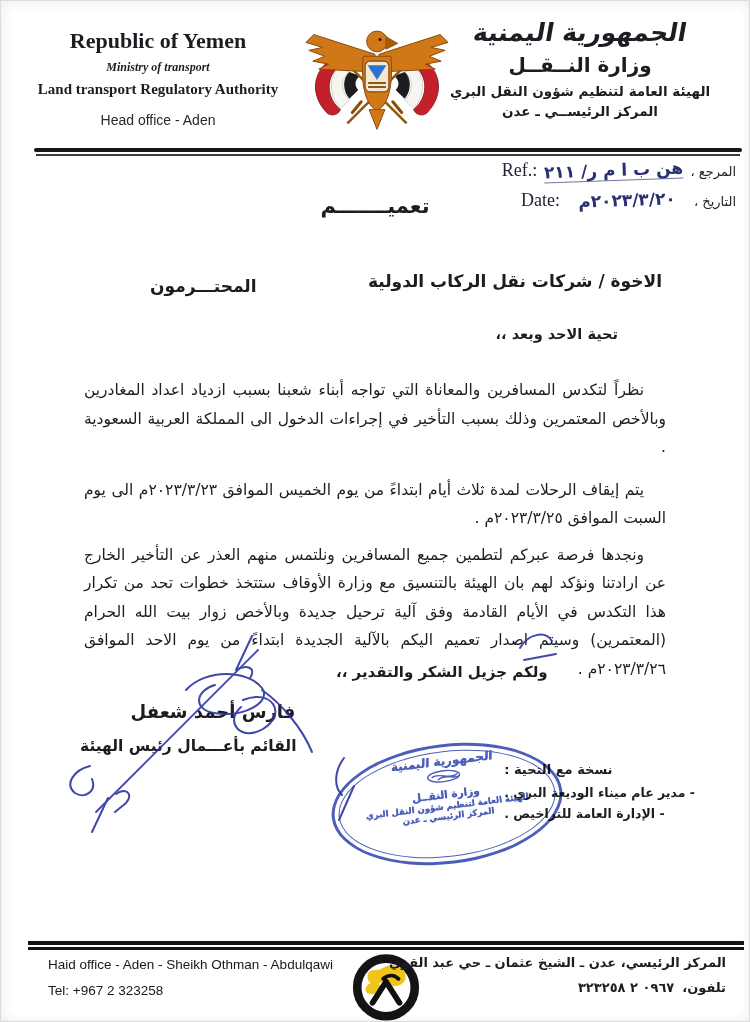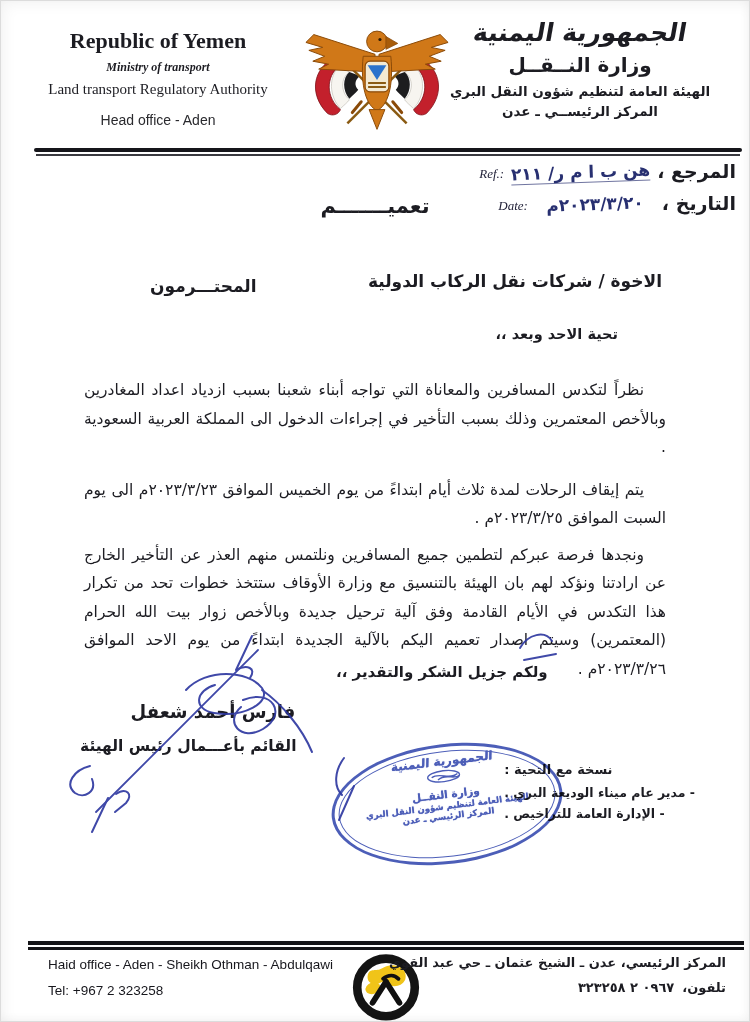--- a/index.html
+++ b/index.html
@@ -6,34 +6,34 @@
   .page{position:relative;width:750px;height:1022px;background:#ffffff;overflow:hidden;
         font-family:"DejaVu Sans",sans-serif;color:#1c1c22;margin:0 auto;}
   .page::before{content:"";position:absolute;inset:0;pointer-events:none;z-index:60;
         box-shadow:inset 0 0 0 1px #dcdcdc, inset 4px 4px 14px rgba(0,0,0,.05), inset -3px -3px 10px rgba(0,0,0,.04);}
   .abs{position:absolute;}
   .ar{direction:rtl;}
   
   .hdr-en{left:28px;top:28px;width:260px;text-align:center;}
   .hdr-en .l1{font-family:"Liberation Serif",serif;font-weight:bold;font-size:22px;}
   .hdr-en .l2{font-family:"Liberation Serif",serif;font-weight:bold;font-style:italic;font-size:12px;margin-top:6px;}
-  .hdr-en .l3{font-family:"Liberation Serif",serif;font-weight:normal;font-size:15px;margin-top:6px;}
+  .hdr-en .l3{font-family:"Liberation Serif",serif;font-weight:bold;font-size:15px;margin-top:6px;}
   .hdr-en .l4{font-family:"Liberation Sans",sans-serif;font-size:14px;margin-top:14px;color:#2a2a2e;}
   .hdr-ar{right:20px;top:18px;width:300px;text-align:center;}
   .hdr-ar .l1{font-size:25px;font-weight:bold;transform:skewX(-10deg);letter-spacing:1px;}
   .hdr-ar .l2{font-size:20px;font-weight:bold;margin-top:6px;}
   .hdr-ar .l3{font-size:13.5px;font-weight:bold;margin-top:6px;}
   .hdr-ar .l4{font-size:13.5px;font-weight:bold;margin-top:4px;}
   .rule-a{left:34px;right:8px;top:148px;height:4px;background:#15151a;border-radius:2px;}
   .rule-b{left:36px;right:10px;top:154px;height:1.5px;background:#3a3a40;}
   
   .refblock{right:14px;top:160px;width:300px;}
   .refrow{display:flex;direction:ltr;justify-content:flex-end;align-items:baseline;gap:7px;margin-bottom:9px;}
-  .enlab{font-family:"Liberation Serif",serif;font-style:italic;font-size:13px;color:#23233a;text-align:right;}
-  .arlab{font-weight:bold;font-size:19px;direction:rtl;}
+  .enlab{font-family:"Liberation Serif",serif;font-size:18px;color:#23233a;text-align:right;}
+  .arlab{font-weight:normal;font-size:13px;direction:rtl;}
   .hand{font-size:17px;font-weight:bold;color:#283071;direction:rtl;transform:rotate(-2deg);letter-spacing:.5px;min-width:120px;text-align:center;}
   .hand.u{border-bottom:1.3px solid #283071aa;}
   
   .memo-title{left:0;right:0;top:194px;text-align:center;font-size:21px;font-weight:bold;letter-spacing:0;}
   .to-line{right:88px;top:271px;font-size:17px;font-weight:bold;}
   .honor{left:150px;top:276px;font-size:17px;font-weight:bold;}
   .greet{right:132px;top:326px;font-size:14.5px;font-weight:bold;}
   
   .body-text{left:84px;top:376px;width:582px;font-size:15.5px;line-height:28.5px;text-align:justify;}
   .body-text p{margin:0 0 14px 0;text-indent:22px;}

